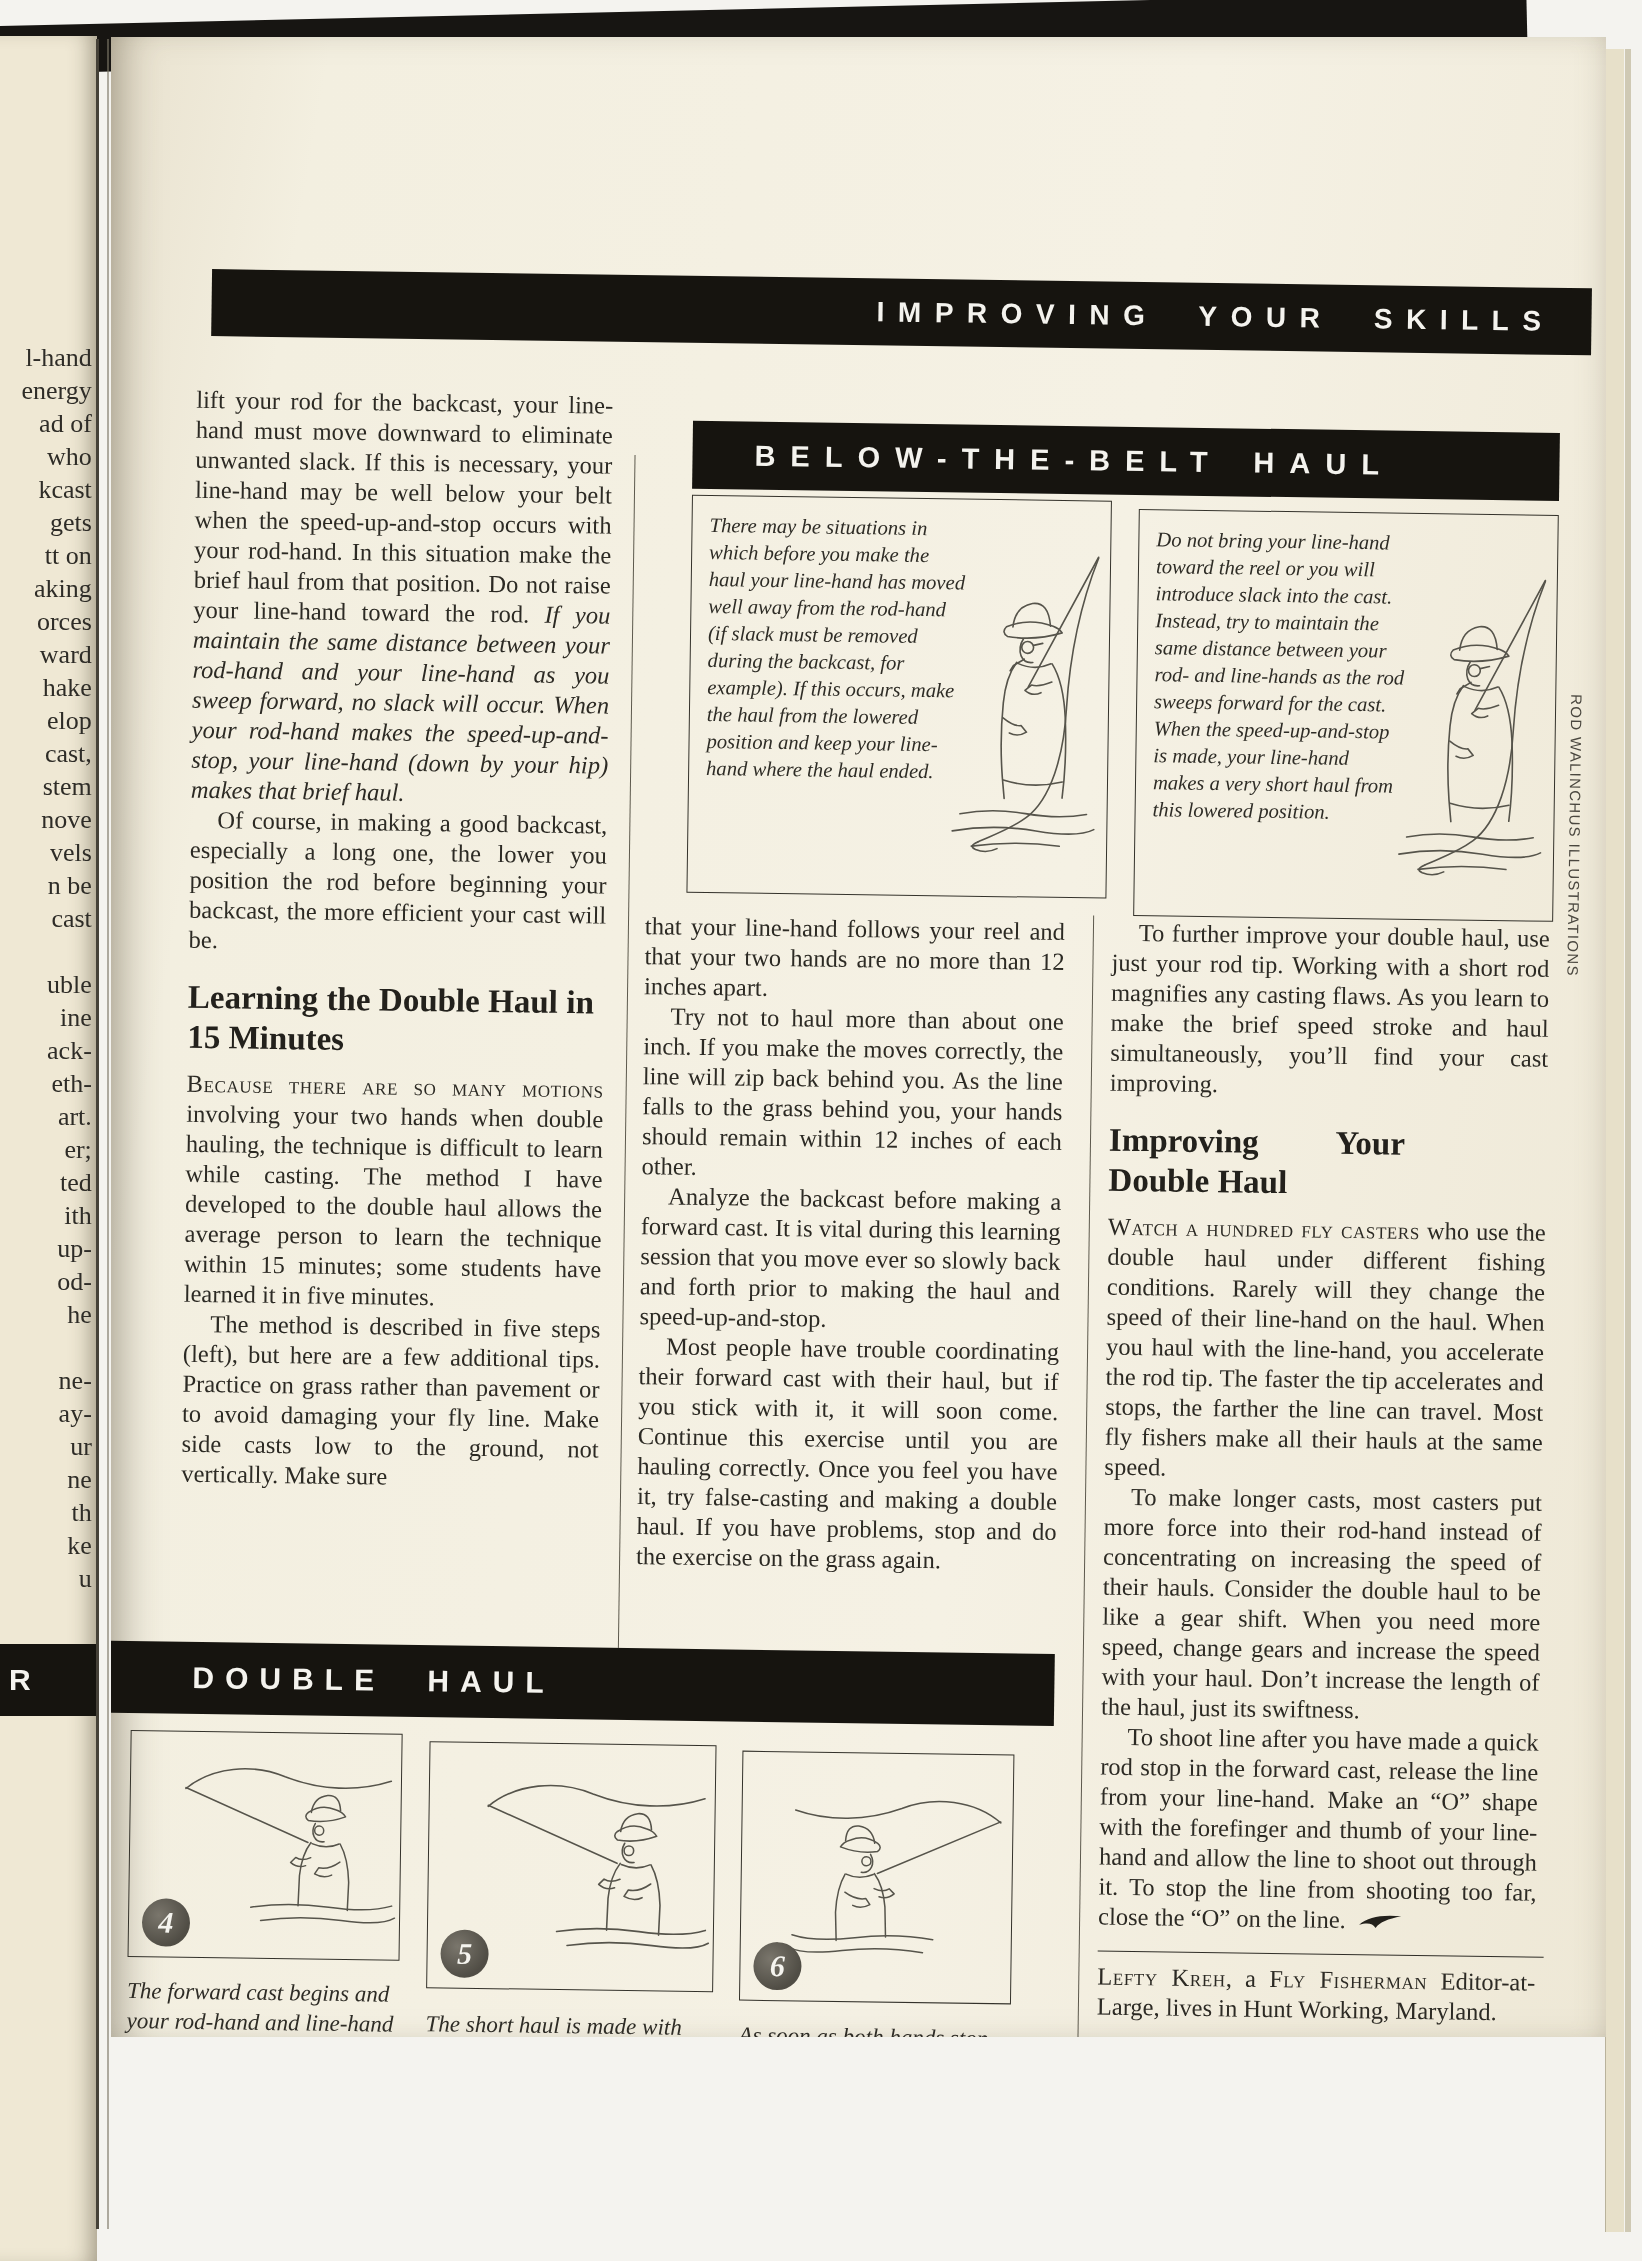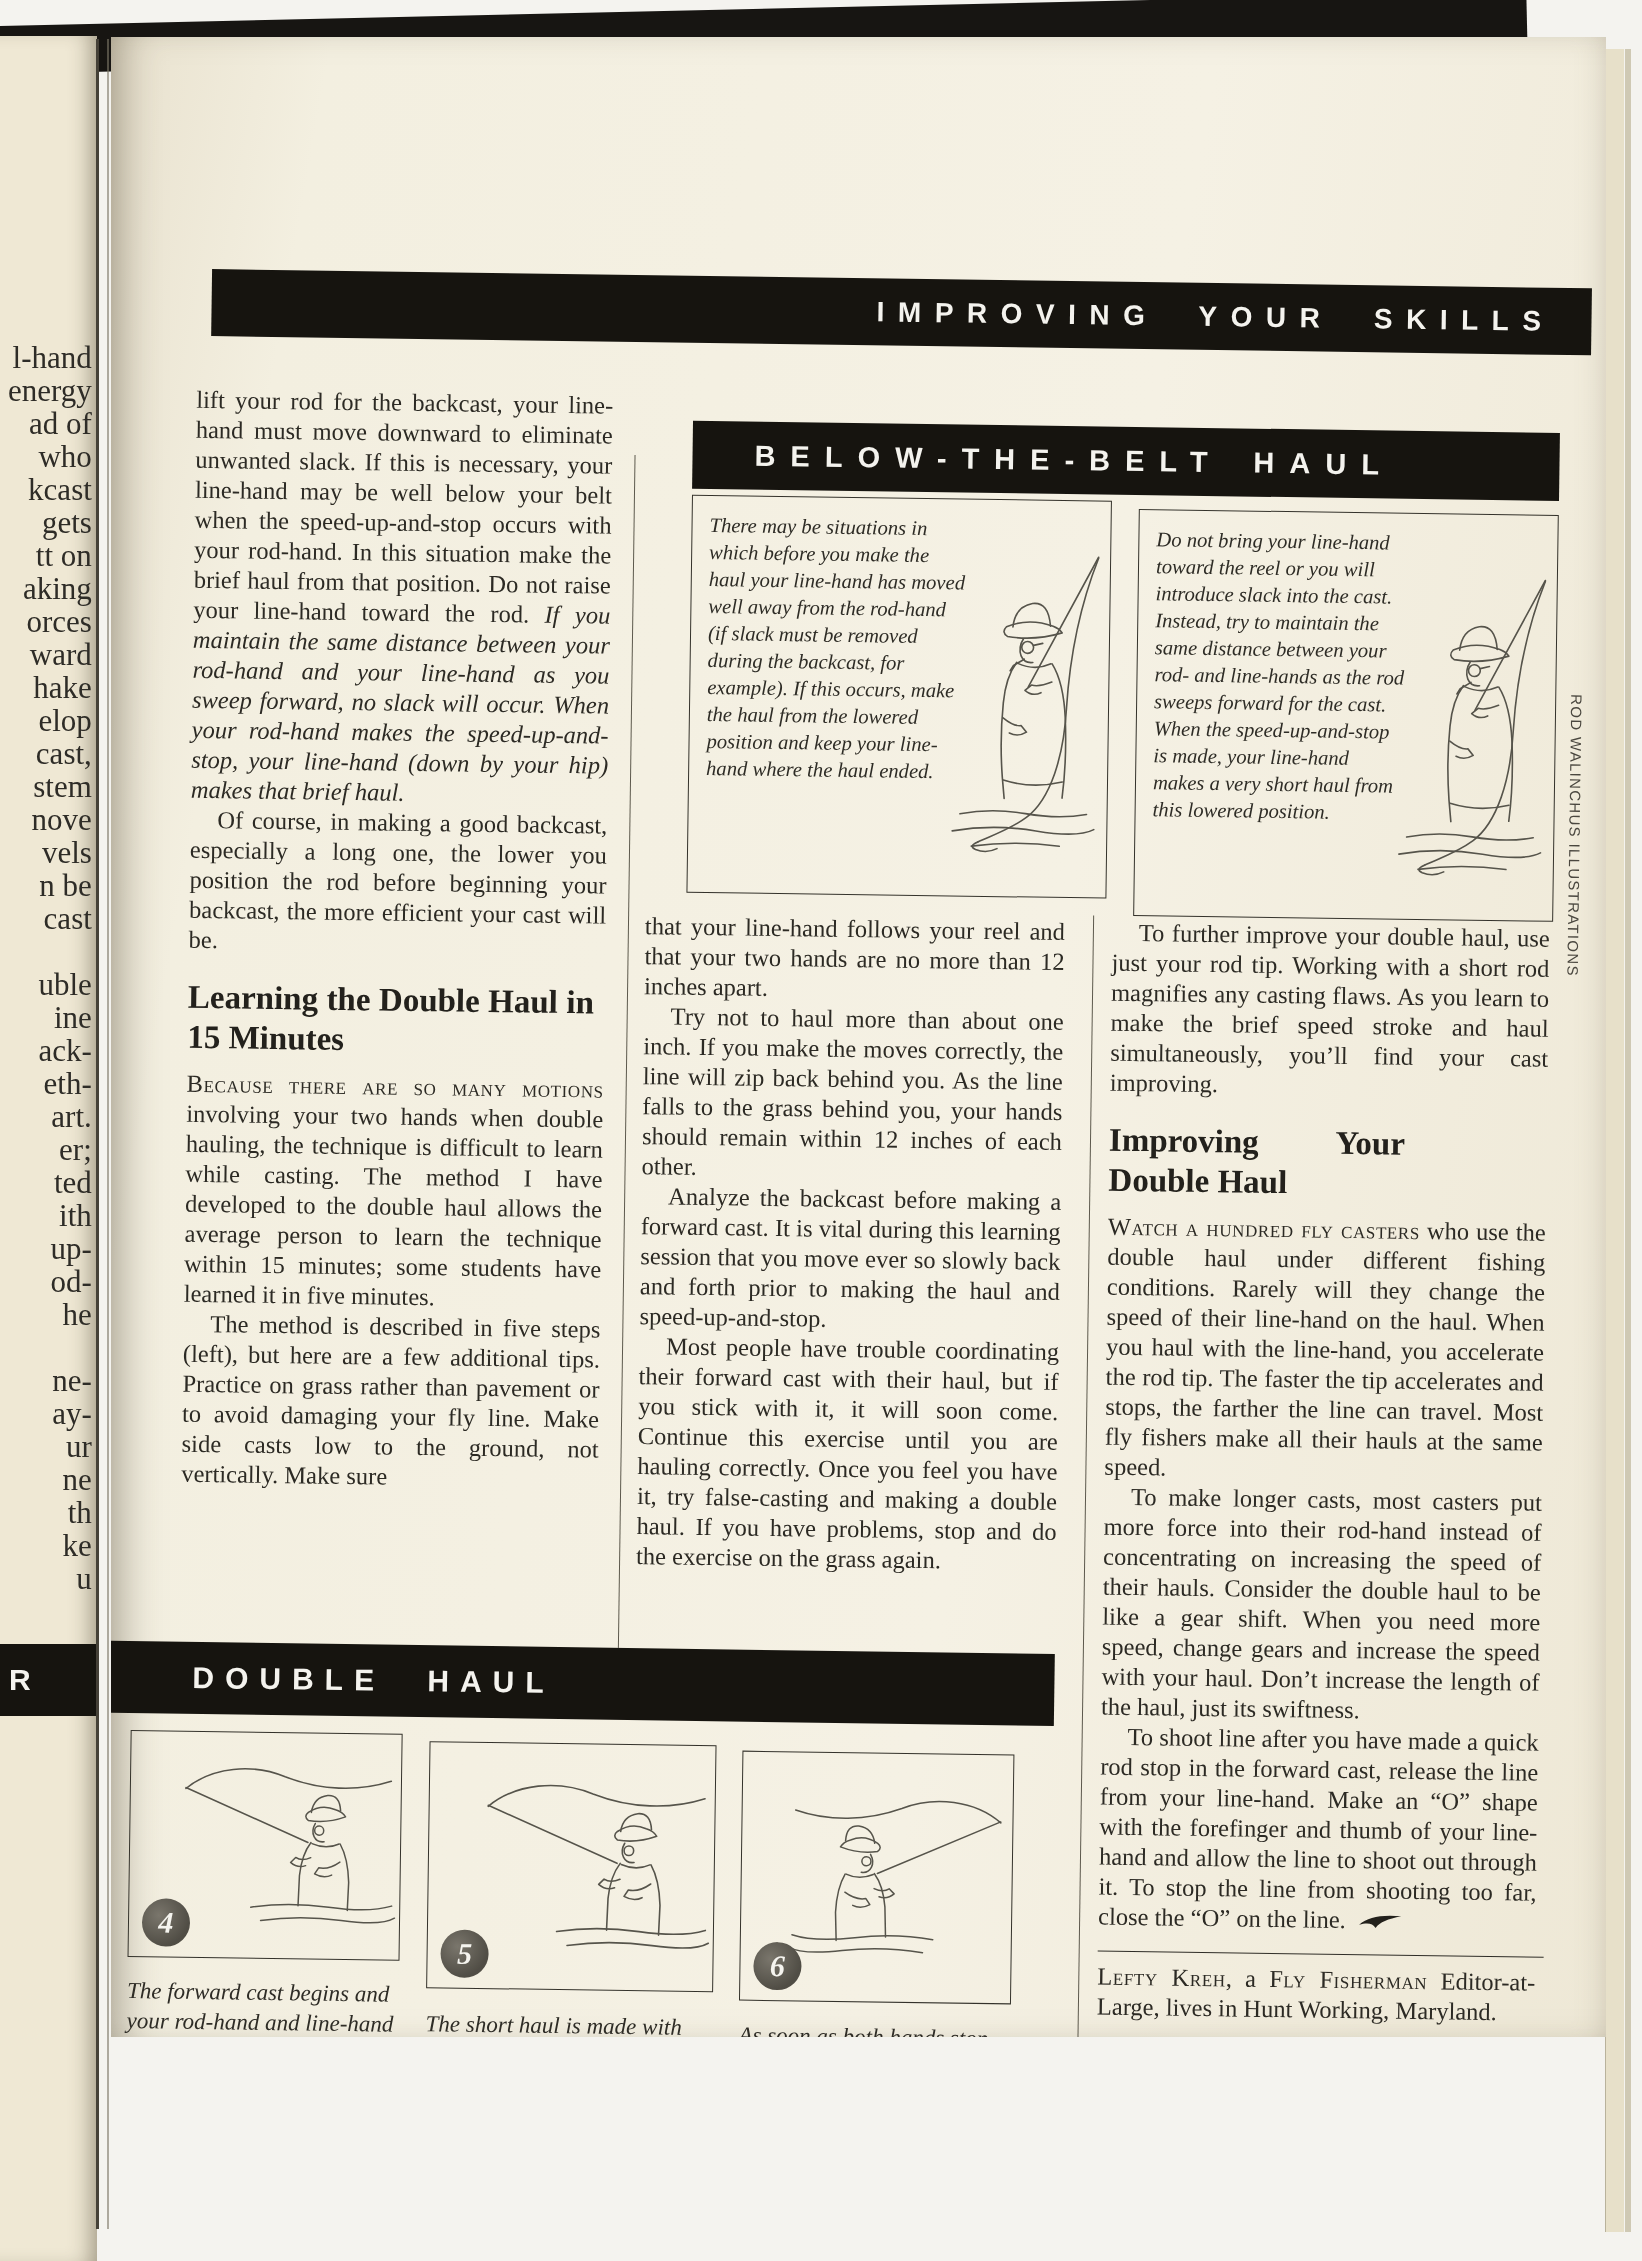--- a/index.html
+++ b/index.html
@@ -22,21 +22,21 @@
 
   
   #left-strip {
     left:0; top:36px; width:97px; height:2225px;
     background:#efe8d4;
     box-shadow: inset -17px 0 22px -11.6px rgba(60,50,30,.45);
     overflow:hidden;
   }
   #strip-fragments {
     position:absolute; top:305px; left:2.6px; right:5.2px;
-    font-size:31px; line-height:33px; text-align:right;
+    font-size:26px; line-height:33px; text-align:right;
     white-space:pre-line; color:#2e2c27;
   }
   #strip-banner {
     position:absolute; left:0; top:1608px; width:97px; height:72px;
     background:#16140f; color:#f4f3ee;
     font-family:"Liberation Sans", sans-serif; font-weight:bold;
     font-size:30px; line-height:72px; padding-left:9px;
   }
   #gutter-line-a { left:96px; top:39px; width:2.6px; height:2190px; background:#454138; }
   #gutter-line-b { left:107px; top:39px; width:1.9px; height:2190px; background:#7d7868; opacity:.6; }

